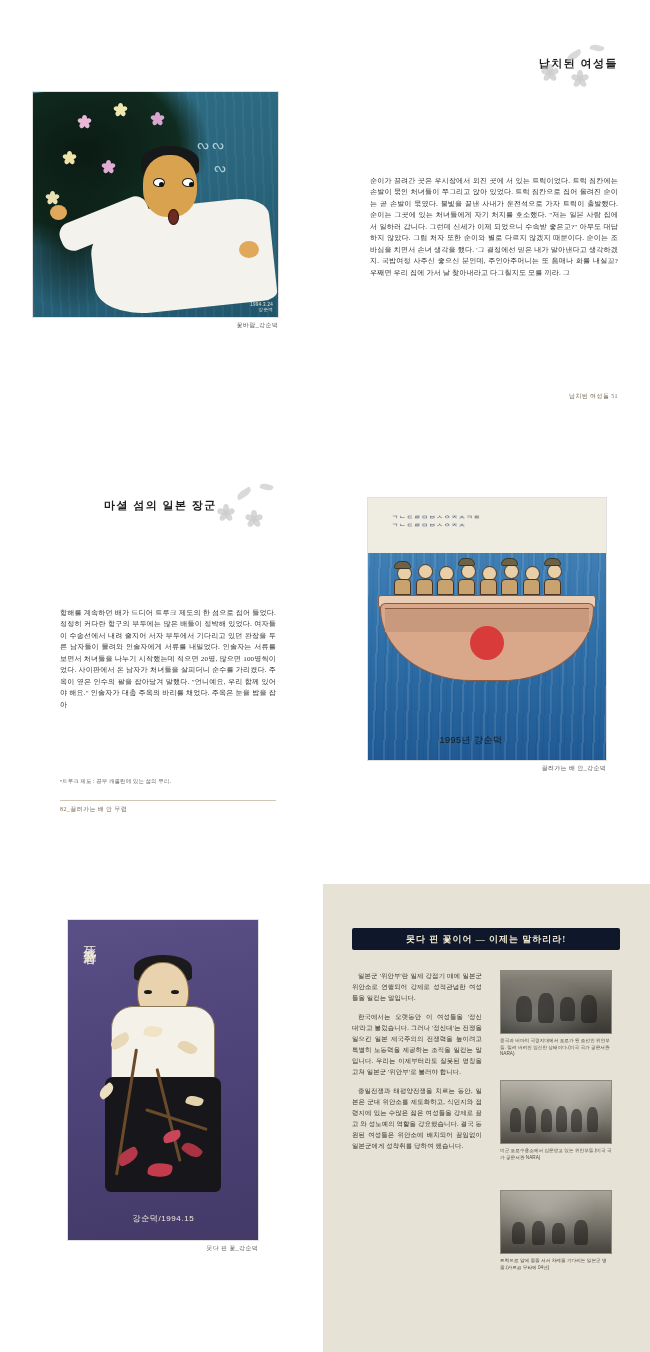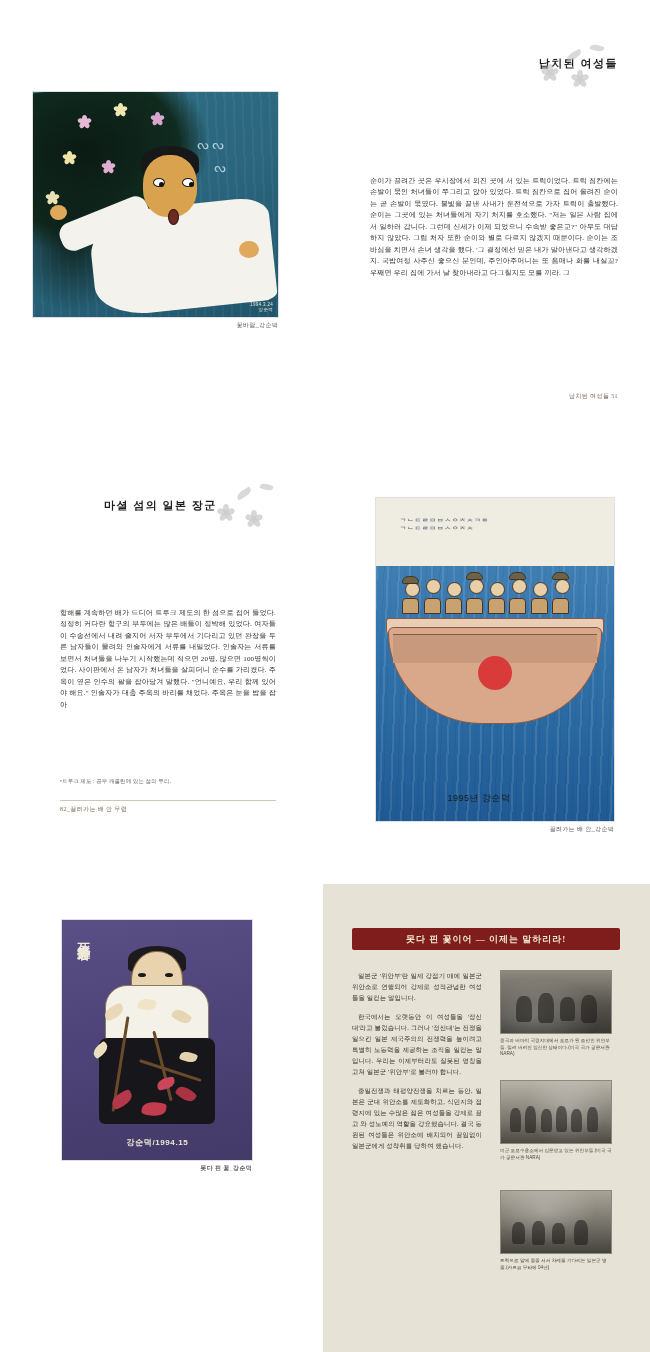--- a/index.html
+++ b/index.html
@@ -346,21 +346,21 @@
     width: 323px; height: 472px;
     background: #ffffff;
   }
   .s3-right {
     position: absolute; left: 323px; top: 0;
     width: 327px; height: 472px;
     background: #e6e2d5;
   }
   .banner {
     position: absolute;
-    background: #7f1d1d;
+    background: #0f172a;
     color: #efe7cf;
     font-size: 9px;
     letter-spacing: 1px;
     text-align: center;
     border-radius: 2px;
     display: flex; align-items: center; justify-content: center;
     font-weight: bold;
   }
   .essay {
     position: absolute;
@@ -548,21 +548,21 @@
     </div>
 
     <div class="body-text" style="position:absolute; left:60px; top:156px; width:216px;">항해를 계속하던 배가 드디어 트루크 제도의 한 섬으로 접어 들었다. 정정히 커다란 항구의 부두에는 많은 배들이 정박해 있었다. 여자들이 수송선에서 내려 줄지어 서자 부두에서 기다리고 있던 완장을 두른 남자들이 몰려와 인솔자에게 서류를 내밀었다. 인솔자는 서류를 보면서 처녀들을 나누기 시작했는데 적으면 20명, 많으면 100명씩이었다. 사이판에서 온 남자가 처녀들을 살피더니 순수를 가리켰다. 주옥이 옆은 인수의 팔을 잡아당겨 말했다.
 "언니예요, 우리 함께 있어야 해요."
 인솔자가 대충 주옥의 바리를 채었다. 주옥은 눈을 밥을 잡아</div>
 
     <div class="note" style="position:absolute; left:60px; top:325px; width:216px;">•트루크 제도 : 공부 캐롤린에 있는 섬의 무리.</div>
 
     <div class="folio rule-top" style="position:absolute; left:60px; top:348px; width:216px;">82_끌려가는 배 안 무렵</div>
 
-    <div class="art-wrap" style="left:376px; top:46px; width:238px; height:323px;">
+    <div class="art-wrap" style="left:368px; top:46px; width:238px; height:262px;">
       <div class="art">
         <div class="a2-bg"></div>
         <div class="a2-sky"></div>
         <div class="a2-sea-strokes"></div>
         <div class="a2-scribble">ᄀᄂᄃᄅᄆᄇᄉᄋᄌᄎᄏᄐ<br>ᄀᄂᄃᄅᄆᄇᄉᄋᄌᄎ</div>
 
         <div class="a2-person" style="left:12%; top:26%;"></div>
         <div class="a2-person" style="left:21%; top:25%;"></div>
         <div class="a2-person" style="left:30%; top:26%;"></div>
         <div class="a2-person" style="left:39%; top:25%;"></div>
@@ -595,21 +595,21 @@
       <div class="art-caption">끌려가는 배 안_강순덕</div>
     </div>
   </div>
 
   <div class="divider"></div>
 
   <div class="spread spread-3">
     <div class="s3-left"></div>
     <div class="s3-right"></div>
 
-    <div class="art-wrap" style="left:62px; top:36px; width:190px; height:240px;font-weight:bold;">
+    <div class="art-wrap" style="left:68px; top:36px; width:190px; height:320px;">
       <div class="art">
         <div class="a3-bg"></div>
         <div class="a3-title">死盛壽君</div>
 
         <div class="a3-hair"></div>
         <div class="a3-head"></div>
         <div class="a3-eye" style="left:40%; top:22%;"></div>
         <div class="a3-eye" style="left:54%; top:22%;"></div>
         <div class="a3-mouth" style="left:45%; top:30%;"></div>
 

